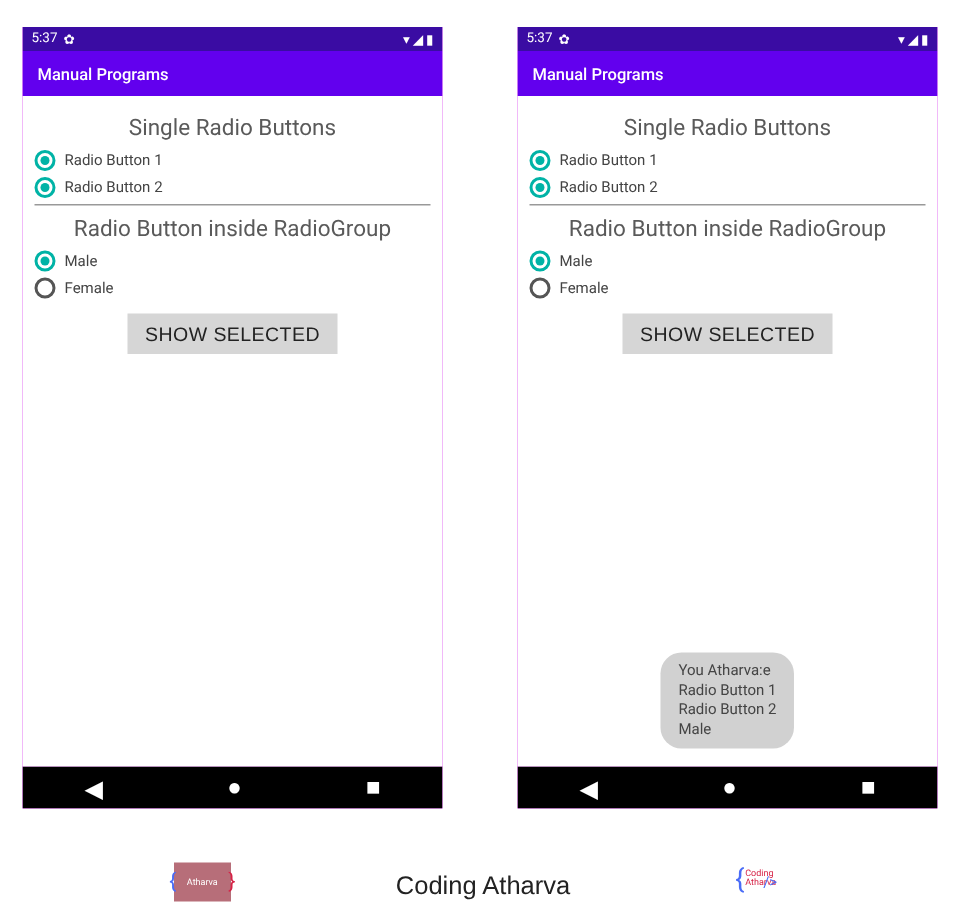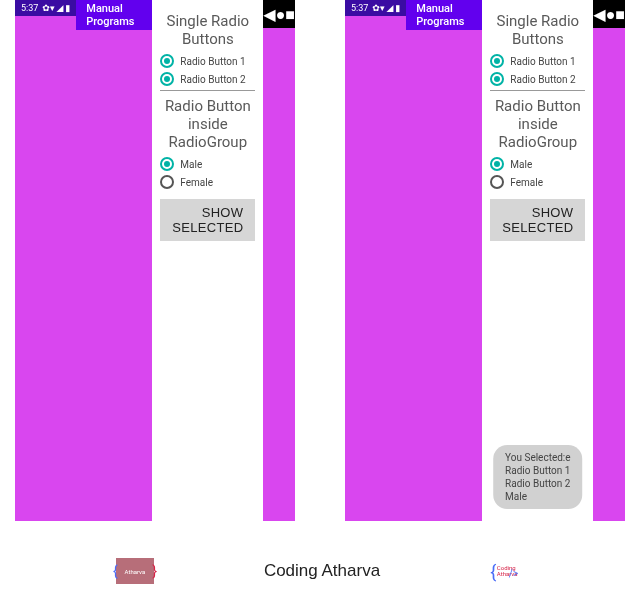--- a/index.html
+++ b/index.html
@@ -15,21 +15,23 @@
     display: flex;
     gap: 50px;
     padding: 0 8px;
     justify-content: center;
   }
   .phone {
     width: 280px;
     background: #d946ef;
     position: relative;
     display: flex;
+    flex-direction: column;
     overflow: hidden;
+    margin-top: 18px;
   }
   .left-phone { height: 521px; }
   .right-phone { height: 521px; }
   .status-bar {
     height: 16px;
     background: #3a0ca3;
     color: #ffffff;
     display: flex;
     justify-content: space-between;
     align-items: center;
@@ -133,21 +135,21 @@
   }
   .nav-icon { color: #ffffff; }
   .footer {
     position: absolute;
     bottom: 0;
     left: 0;
     width: 640px;
     height: 60px;
     background: #ffffff;
     display: flex;
-    align-items: center;
+    align-items: flex-end;
     justify-content: center;
     gap: 110px;
   }
   .logo1 {
     width: 38px;
     height: 26px;
     background: #b76e79;
     display: flex;
     align-items: center;
     justify-content: center;
@@ -286,21 +288,21 @@
         <span>Male</span>
       </div>
       <div class="radio-row">
         <div class="radio unchecked"></div>
         <span>Female</span>
       </div>
       <div class="btn-row">
         <button class="btn">SHOW SELECTED</button>
       </div>
       <div class="toast">
-        <div>You Selected:e</div>
+        <div>You Atharva:e</div>
         <div>Radio Button 1</div>
         <div>Radio Button 2</div>
         <div>Male</div>
       </div>
     </div>
     <div class="nav-bar">
       <span class="nav-icon">◀</span>
       <span class="nav-icon">●</span>
       <span class="nav-icon">■</span>
     </div>

